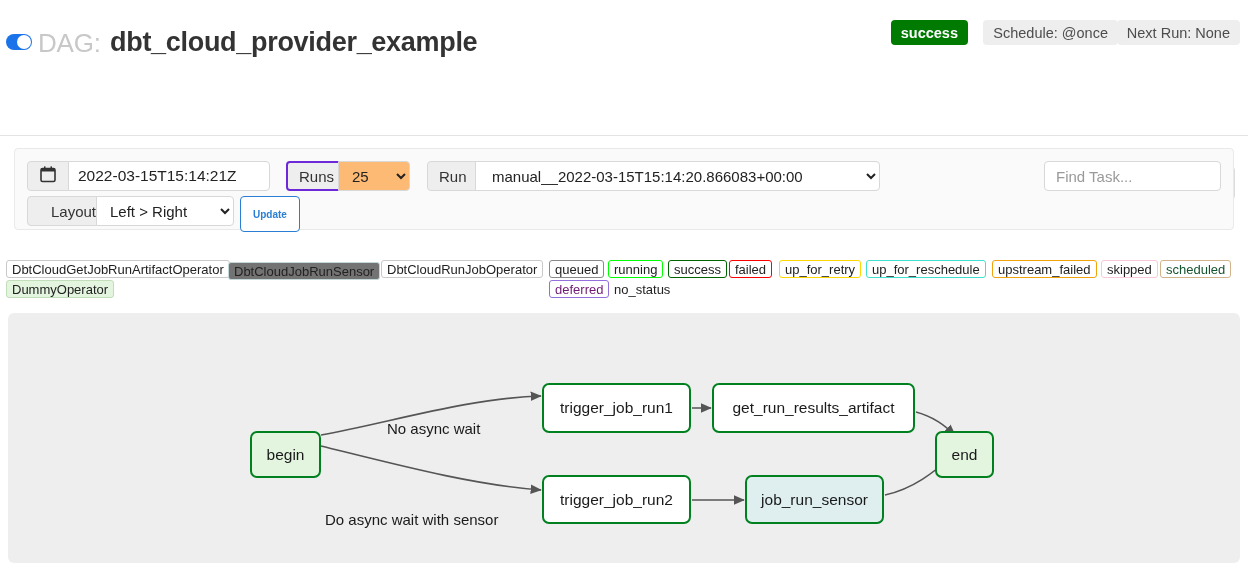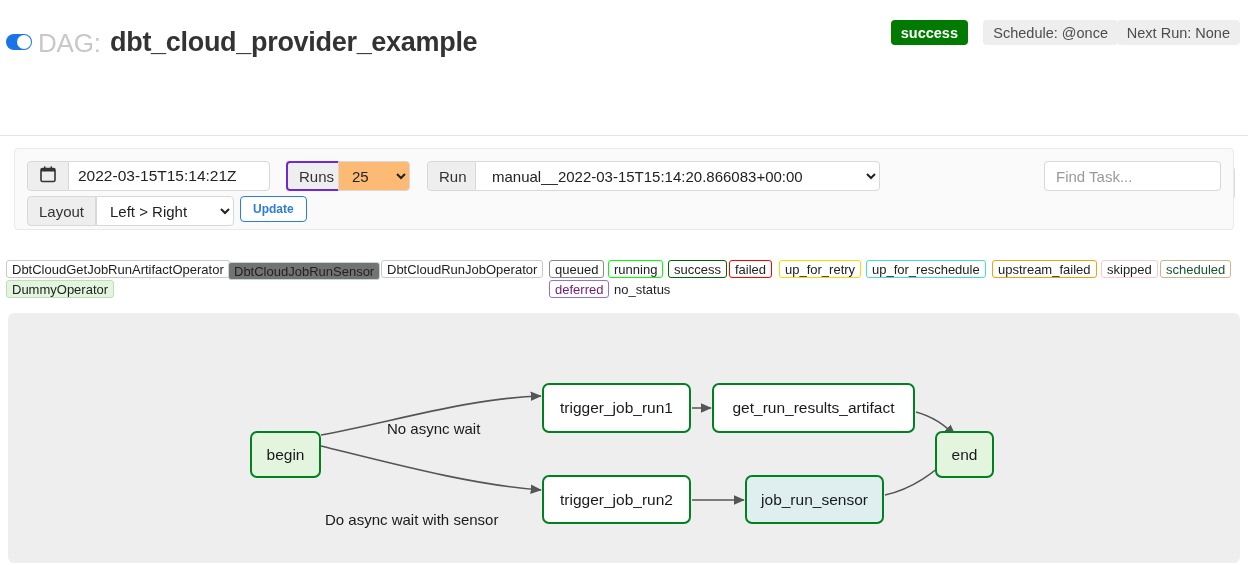--- a/index.html
+++ b/index.html
@@ -114,34 +114,34 @@
   #find-task {
     position: absolute; right: 12px; top: 12px; width: 177px; height: 30px;
     background: #ffffff; border: 1px solid #d8d8d8; border-radius: 4px;
     font-size: 15px; padding: 0 11px; color: #333;
     font-family: "Liberation Sans", sans-serif;
   }
   #find-task::placeholder { color: #9a9a9a; }
   #layout-label {
     position: absolute; left: 12px; top: 47px; height: 30px;
     background: #eeeeee; border: 1px solid #d8d8d8; border-radius: 4px 0 0 4px;
-    display: flex; align-items: center; padding: 0 11px;
+    display: flex; align-items: center; padding: 0 23px;
     font-size: 15px; color: #333;
   }
   #layout-select {
     position: absolute; left: 81px; top: 47px; width: 138px; height: 30px;
     background: #ffffff; border: 1px solid #d8d8d8; border-radius: 0 4px 4px 0;
     font-size: 15px; color: #222; padding-left: 9px;
     font-family: "Liberation Sans", sans-serif;
   }
   #update-btn {
-    position: absolute; left: 225px; top: 47px; height: 26px;
+    position: absolute; left: 225px; top: 47px; height: 36px;
     background: #ffffff; border: 1px solid #2a7fd4; border-radius: 4px;
     display: flex; align-items: center; padding: 0 12px;
-    font-size: 12px; color: #2a7fd4; font-weight: bold; cursor: pointer;
+    font-size: 10px; color: #2a7fd4; font-weight: bold; cursor: pointer;
   }
 
   
   #legend {
     position: absolute; left: 0; top: 255px; width: 1248px; height: 52px;
   }
   .lg {
     position: absolute; height: 18px;
     display: flex; align-items: center; padding: 0 5px;
     border: 1px solid #c9c9c9; border-radius: 3px;

